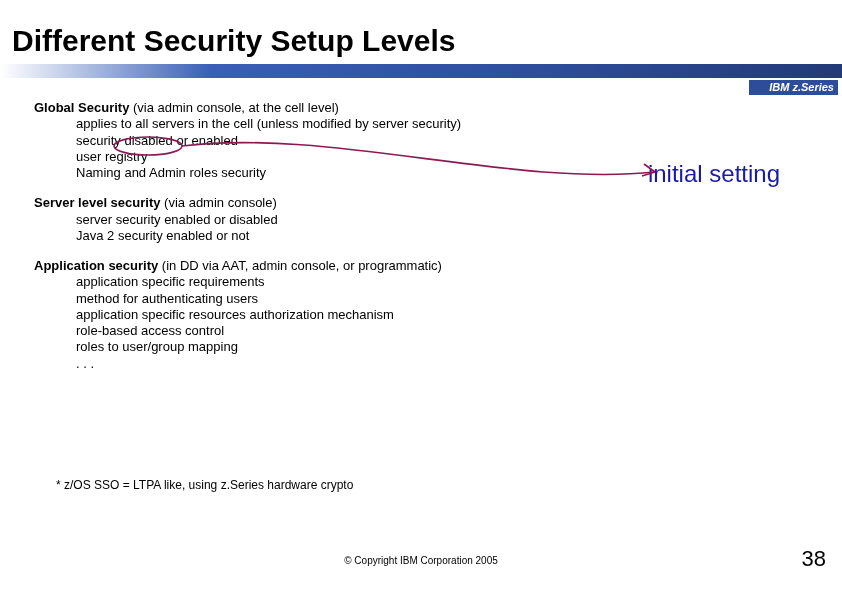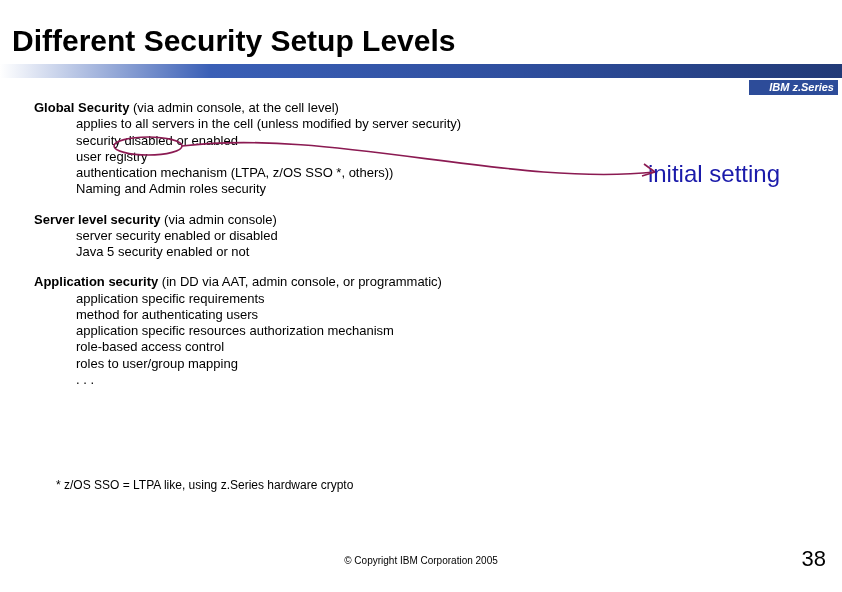--- a/index.html
+++ b/index.html
@@ -102,30 +102,29 @@
   <div class="ibm-tag">IBM z.Series</div>
 
   <div class="body">
 
     <div class="section">
       <span class="head">Global Security</span><span class="headtail"> (via admin console, at the cell level)</span>
       <div class="subs">
         <div>applies to all servers in the cell (unless modified by server security)</div>
         <div>security disabled or enabled</div>
         <div>user registry</div>
-        <div>authentication mechanism (LTPA, z/OS SSO *, others))</div>
         <div>Naming and Admin roles security</div>
       </div>
     </div>
 
     <div class="section">
       <span class="head">Server level security</span><span class="headtail"> (via admin console)</span>
       <div class="subs">
         <div>server security enabled or disabled</div>
-        <div>Java 5 security enabled or not</div>
+        <div>Java 2 security enabled or not</div>
       </div>
     </div>
 
     <div class="section">
       <span class="head">Application security</span><span class="headtail"> (in DD via AAT, admin console, or programmatic)</span>
       <div class="subs">
         <div>application specific requirements</div>
         <div>method for authenticating users</div>
         <div>application specific resources authorization mechanism</div>
         <div>role-based access control</div>

